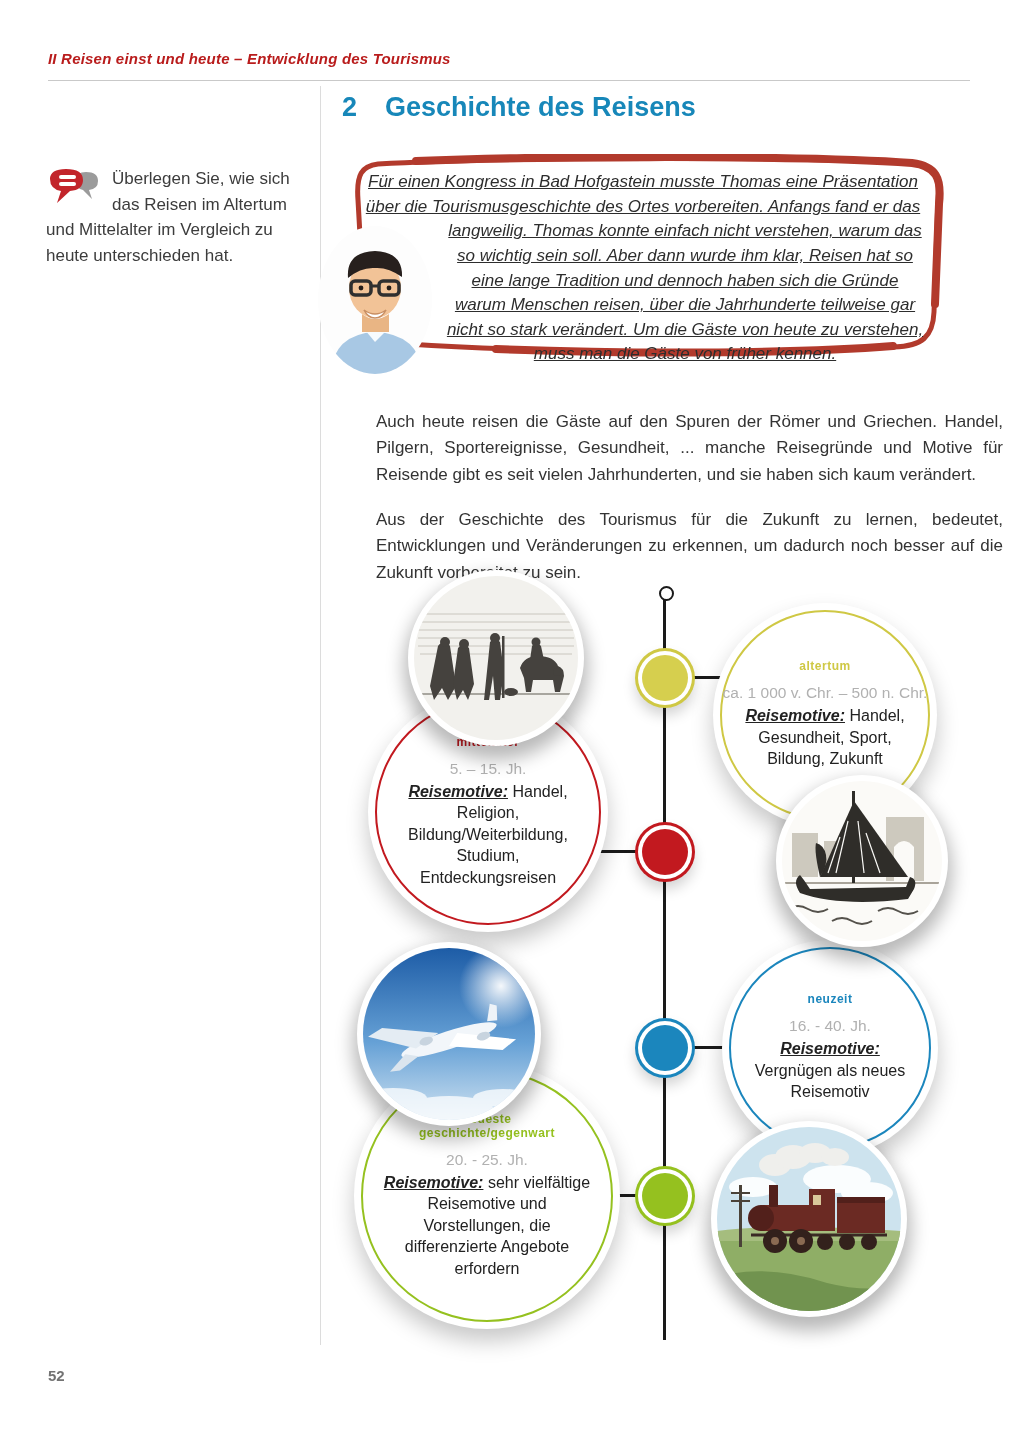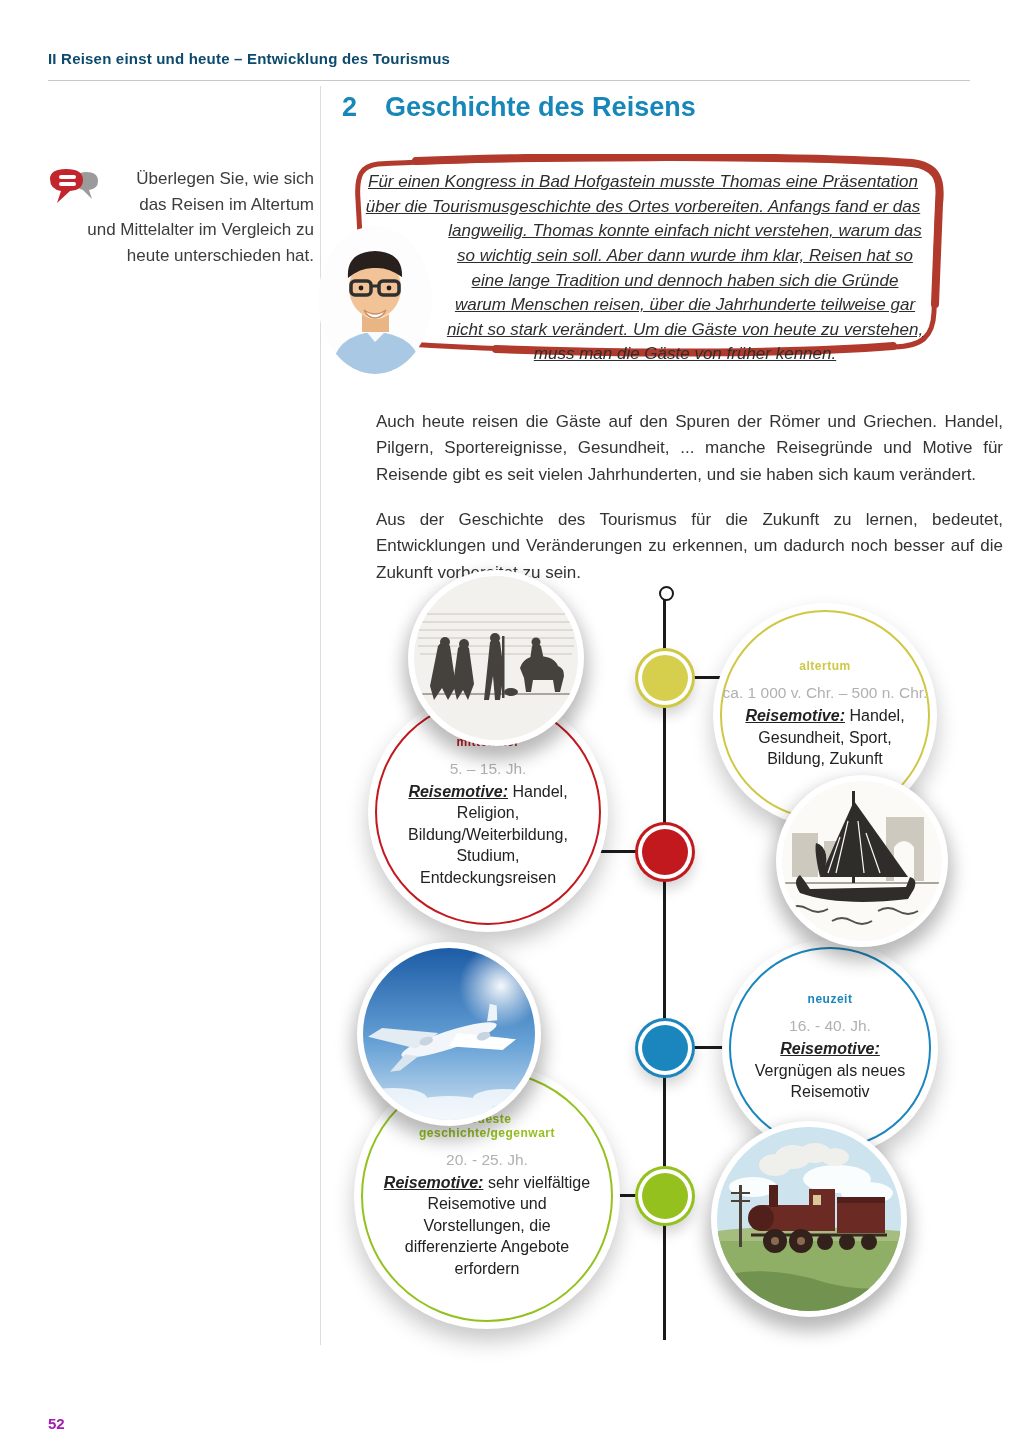--- a/index.html
+++ b/index.html
@@ -1,28 +1,28 @@
 <!DOCTYPE html>
 <html><head>
 <meta charset="utf-8">
 <style>
   html,body{margin:0;padding:0;background:#ffffff;}
   #page{
     position:relative;width:1018px;height:1440px;background:#ffffff;overflow:hidden;
     font-family:"Liberation Sans",sans-serif;color:#333;
   }
   
-  .breadcrumb{position:absolute;left:48px;top:50px;font-size:15px;font-weight:600;color:#0c4a6e;letter-spacing:.2px;}
+  .breadcrumb{position:absolute;left:48px;top:50px;font-size:15px;font-weight:600;color:#b91c1c;letter-spacing:.2px;font-style:italic;}
   .header-rule{position:absolute;left:48px;top:80px;width:922px;height:1px;background:#c9c9c9;}
   .col-divider{position:absolute;left:320px;top:86px;width:1px;height:1259px;background:#dcdcdc;}
   .chapter-title{position:absolute;left:342px;top:92px;display:flex;gap:28px;font-size:27px;font-weight:bold;color:#1787b9;}
-  .page-number{position:absolute;left:48px;top:1415px;font-size:15px;font-weight:bold;color:#a21caf;}
-
-  
-  .margin-note{position:absolute;left:46px;top:166px;width:268px;font-size:17px;line-height:1.5;color:#3c3c3c;text-align:right;}
+  .page-number{position:absolute;left:48px;top:1367px;font-size:15px;font-weight:bold;color:#737373;}
+
+  
+  .margin-note{position:absolute;left:46px;top:166px;width:268px;font-size:17px;line-height:1.5;color:#3c3c3c;}
   .note-icon{float:left;width:58px;height:46px;margin:0 8px 2px 0;}
 
   
   .story-box{position:absolute;left:346px;top:154px;width:606px;height:212px;}
   .story-border{position:absolute;left:0;top:0;width:100%;height:100%;z-index:1;}
   .story-text{position:absolute;left:14px;top:16px;right:26px;bottom:6px;z-index:2;
     font-style:italic;font-size:17px;line-height:1.45;color:#2d2d2d;text-align:center;text-decoration:underline;}
   .photo-spacer{float:left;width:84px;height:186px;shape-outside:inset(58px 0 0 0);}
   .avatar{position:absolute;left:-28px;top:72px;width:114px;height:148px;border-radius:50%;overflow:hidden;z-index:3;}
 

